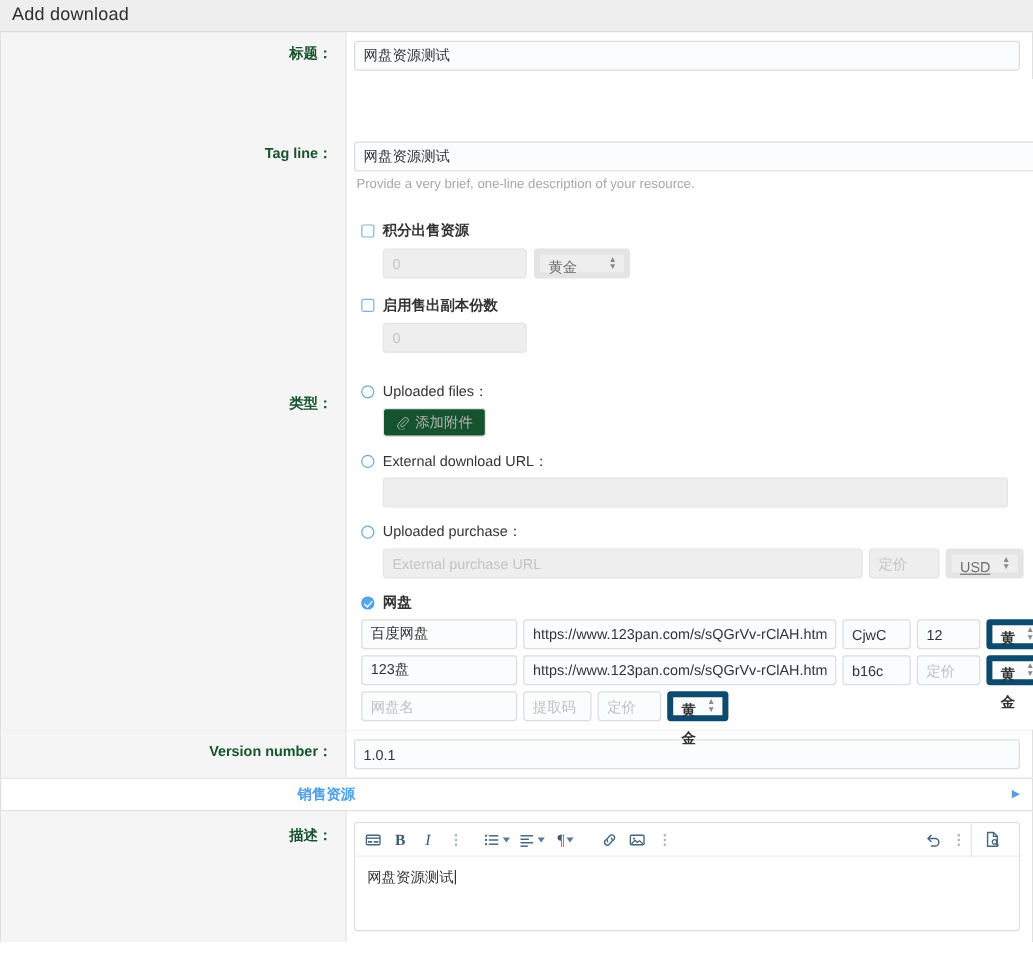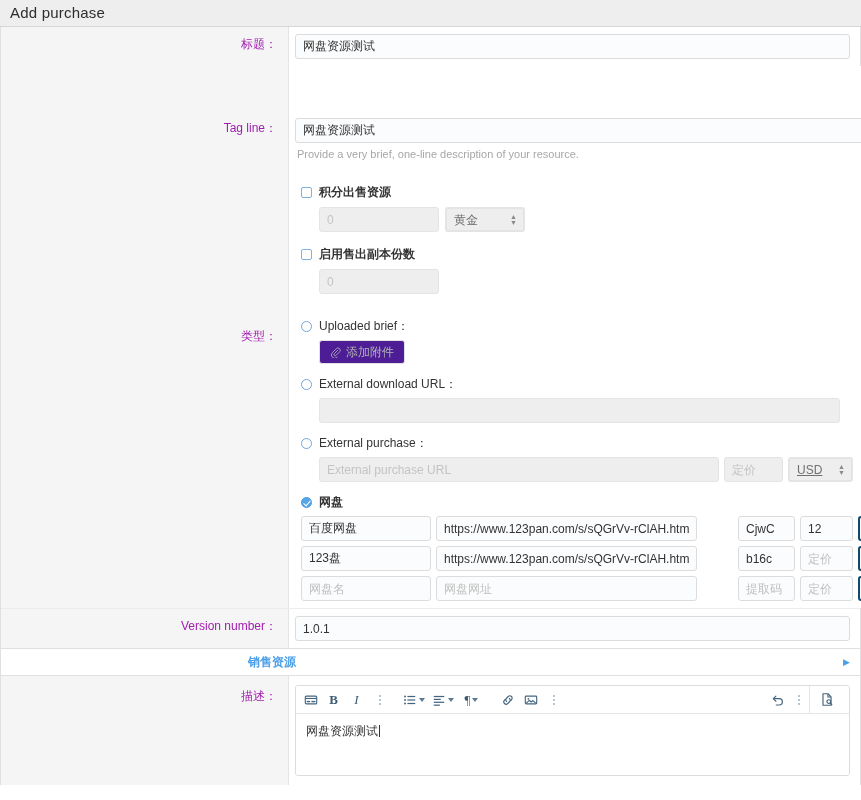--- a/index.html
+++ b/index.html
@@ -33,23 +33,24 @@
   
   .form-area { border-left: 1px solid #e0e0e0; border-right: 1px solid #e0e0e0; }
   .row { display: flex; align-items: flex-start; }
   .lbl-col {
     width: 288px;
     min-width: 288px;
     background: #f5f5f5;
     border-right: 1px solid #e4e4e4;
     text-align: right;
     padding: 9px 11px 0 0;
-    color: #a21caf;
+    color: #14532d;
     font-size: 12px;
     align-self: stretch;
+    font-weight: bold;
   }
   .fld-col {
     flex: 1;
     background: #ffffff;
     padding: 7px 10px 7px 6px;
   }
 
   
   input.txt, .fakeinput {
     font-family: "Liberation Sans", "DejaVu Sans", sans-serif;
@@ -108,54 +109,54 @@
   }
   .optlabel { font-size: 12px; color: #333; }
   .optlabel.cn { font-weight: 600; }
   .subindent { margin-left: 24px; }
 
   
   .sel {
     position: relative;
     display: inline-block;
     height: 25px;
-    border: 2px solid #0c4a6e;
+    border: 5px solid #0c4a6e;
     border-radius: 3px;
     background: #fbfcfd;
     font-size: 12px;
     color: #333;
     line-height: 23px;
     padding: 0 20px 0 7px;
   }
   .sel.dis { background: #eeeeee; border-color:#e4e4e4; color: #707070; }
   .sel .arrows {
     position: absolute; right: 6px; top: 50%;
     transform: translateY(-50%);
     font-size: 8px; line-height: 7px; color: #8a8a8a;
     display: flex; flex-direction: column; align-items: center;
   }
   .sel .arrows span { display:block; font-size: 7px; line-height: 6px; }
 
   
   .attachbtn {
     display: inline-flex; align-items: center; gap: 5px;
-    background: #4c1d95;
+    background: #14532d;
     border: 1px solid #e2e2e2;
     border-radius: 3px;
     color: #b3b3b3;
     font-size: 12px;
     padding: 4px 10px;
     height: 24px;
   }
 
   
   .nd-row { display: flex; gap: 5px; margin: 5px 0 0 6px; }
   .nd-name { width: 130px; }
   .nd-url  { width: 261px; }
-  .nd-code { width: 57px; margin-left: 36px; }
+  .nd-code { width: 57px; }
   .nd-price{ width: 53px; }
   .nd-cur  { width: 51px; }
 
   
   .sec {
     position: relative;
     height: 28px;
     background: #fff;
     border-top: 1px solid #e0e0e0;
     border-bottom: 1px solid #e0e0e0;
@@ -214,21 +215,21 @@
     display:inline-block; width:1px; height:12px;
     background:#333; vertical-align:-2px; margin-left:1px;
   }
 </style>
 </head>
 <body>
 
 <div class="page">
 
   <div class="header">
-    <h1>Add purchase</h1>
+    <h1>Add download</h1>
   </div>
 
   <div class="form-area">
 
     <div class="row">
       <div class="lbl-col">标题：</div>
       <div class="fld-col">
         <input class="txt wide" type="text" value="网盘资源测试" style="">
       </div>
     </div>
@@ -265,21 +266,21 @@
           <span class="cbox"></span>
           <span class="optlabel cn">启用售出副本份数</span>
         </div>
         <div class="subindent" style="margin-top:6px;">
           <input class="txt disabledbox" style="width: 120px;" type="text" disabled="" placeholder="0">
         </div>
 
         
         <div class="optline" style="margin-top:24px;">
           <span class="radio"></span>
-          <span class="optlabel">Uploaded brief：</span>
+          <span class="optlabel">Uploaded files：</span>
         </div>
         <div class="subindent" style="margin-top:5px;">
           <span class="attachbtn">
             <svg width="11" height="11" viewBox="0 0 16 16">
               <path d="M11.5 4.5 6 10a1.8 1.8 0 0 0 2.5 2.5l5.5-5.5a3.3 3.3 0 0 0-4.7-4.7L3.5 8.2a4.8 4.8 0 0 0 6.8 6.8" fill="none" stroke="#b3b3b3" stroke-width="1.2" stroke-linecap="round"></path>
             </svg>
             <span>添加附件</span>
           </span>
         </div>
 
@@ -288,21 +289,21 @@
           <span class="radio"></span>
           <span class="optlabel">External download URL：</span>
         </div>
         <div class="subindent" style="margin-top:5px;">
           <input class="txt disabledbox" style="width: 521px;" type="text" disabled="">
         </div>
 
         
         <div class="optline" style="margin-top:12px;">
           <span class="radio"></span>
-          <span class="optlabel">External purchase：</span>
+          <span class="optlabel">Uploaded purchase：</span>
         </div>
         <div class="subindent" style="margin-top:5px;display:flex;gap:5px;">
           <input class="txt disabledbox" style="width: 400px;" type="text" disabled="" placeholder="External purchase URL">
           <input class="txt disabledbox" style="width: 59px;" type="text" disabled="" placeholder="定价">
           <span class="sel dis" style="width:65px;text-decoration:underline;">
             <span>USD</span>
             <span class="arrows">
                 <span>▲</span>
                 <span>▼</span>
               </span>
@@ -341,21 +342,20 @@
             <span class="arrows">
                 <span>▲</span>
                 <span>▼</span>
               </span>
           </span>
         </div>
 
         
         <div class="nd-row">
           <input class="txt nd-name" type="text" placeholder="网盘名" style="">
-          <input class="txt nd-url" type="text" placeholder="网盘网址" style="">
           <input class="txt nd-code" type="text" placeholder="提取码" style="">
           <input class="txt nd-price" type="text" placeholder="定价" style="">
           <span class="sel nd-cur" style="font-weight:600;">
             <span>黄金</span>
             <span class="arrows">
                 <span>▲</span>
                 <span>▼</span>
               </span>
           </span>
         </div>

